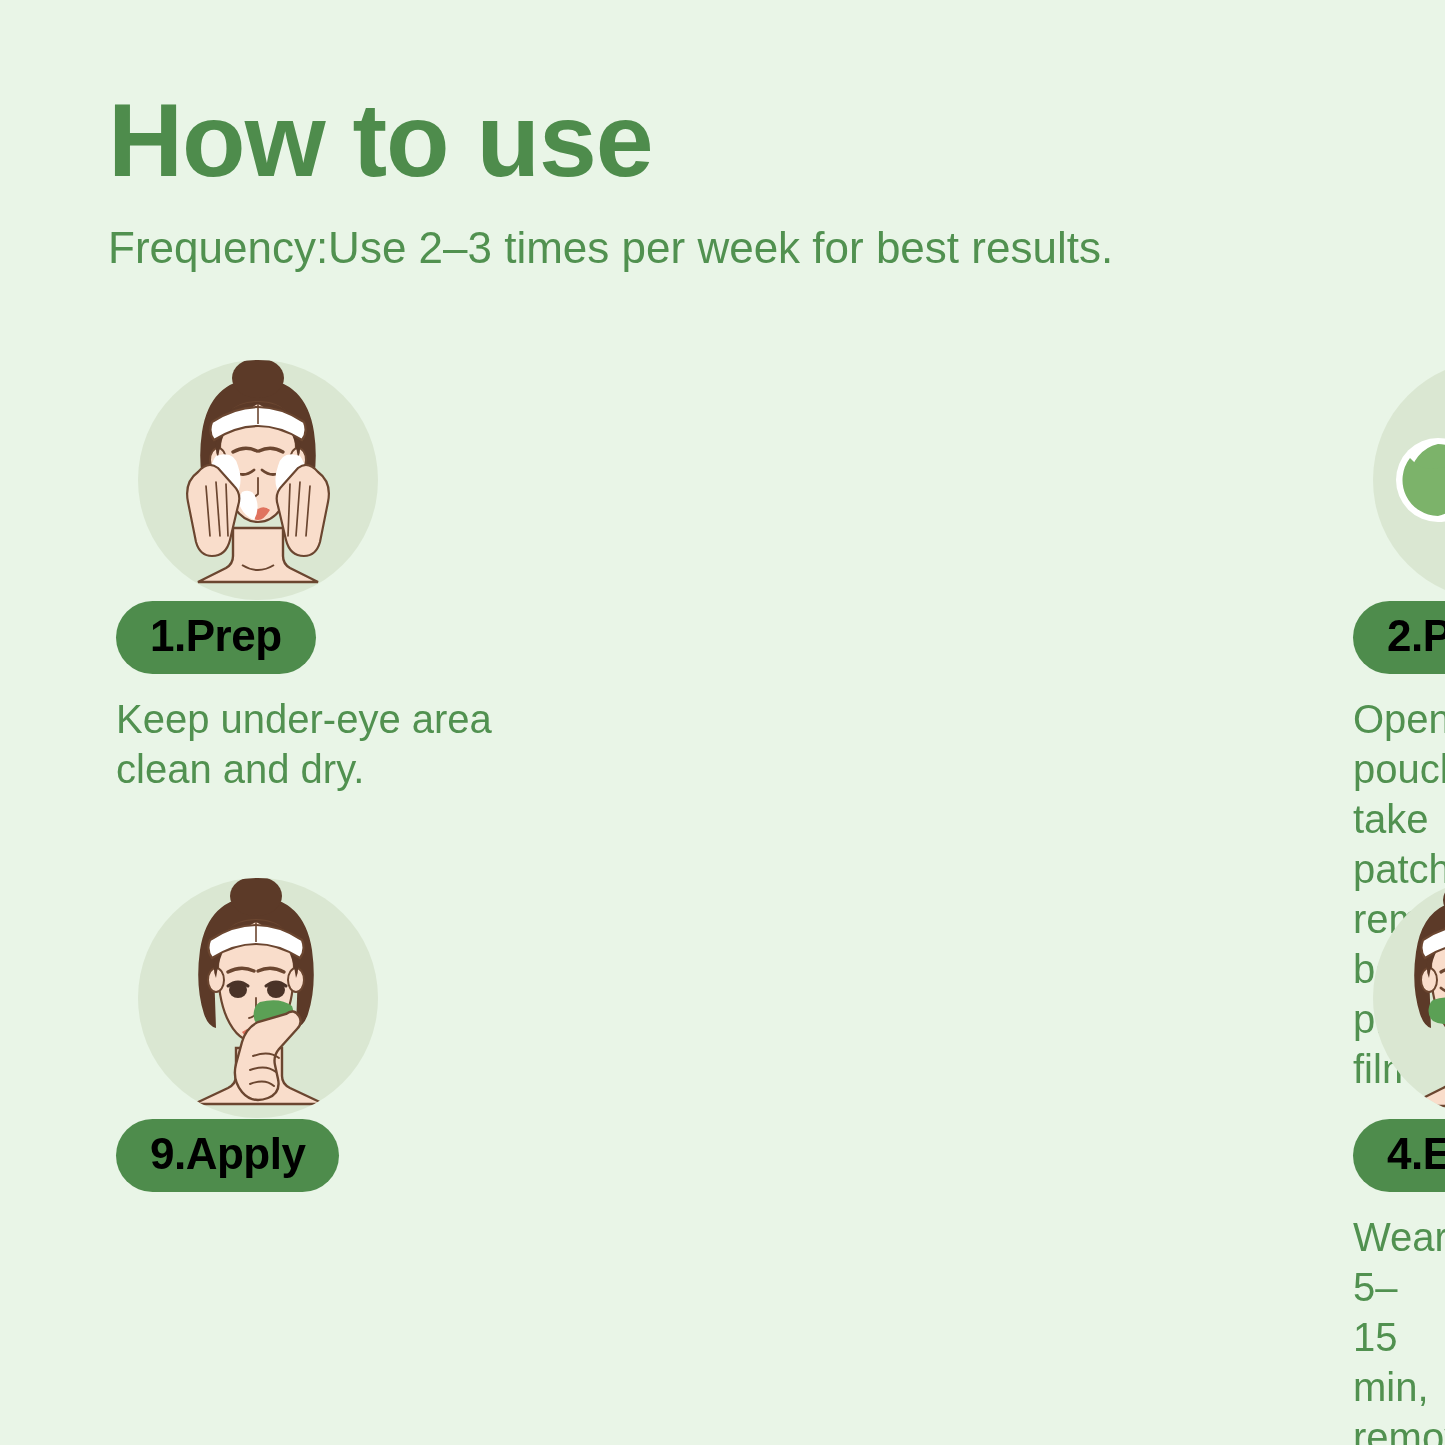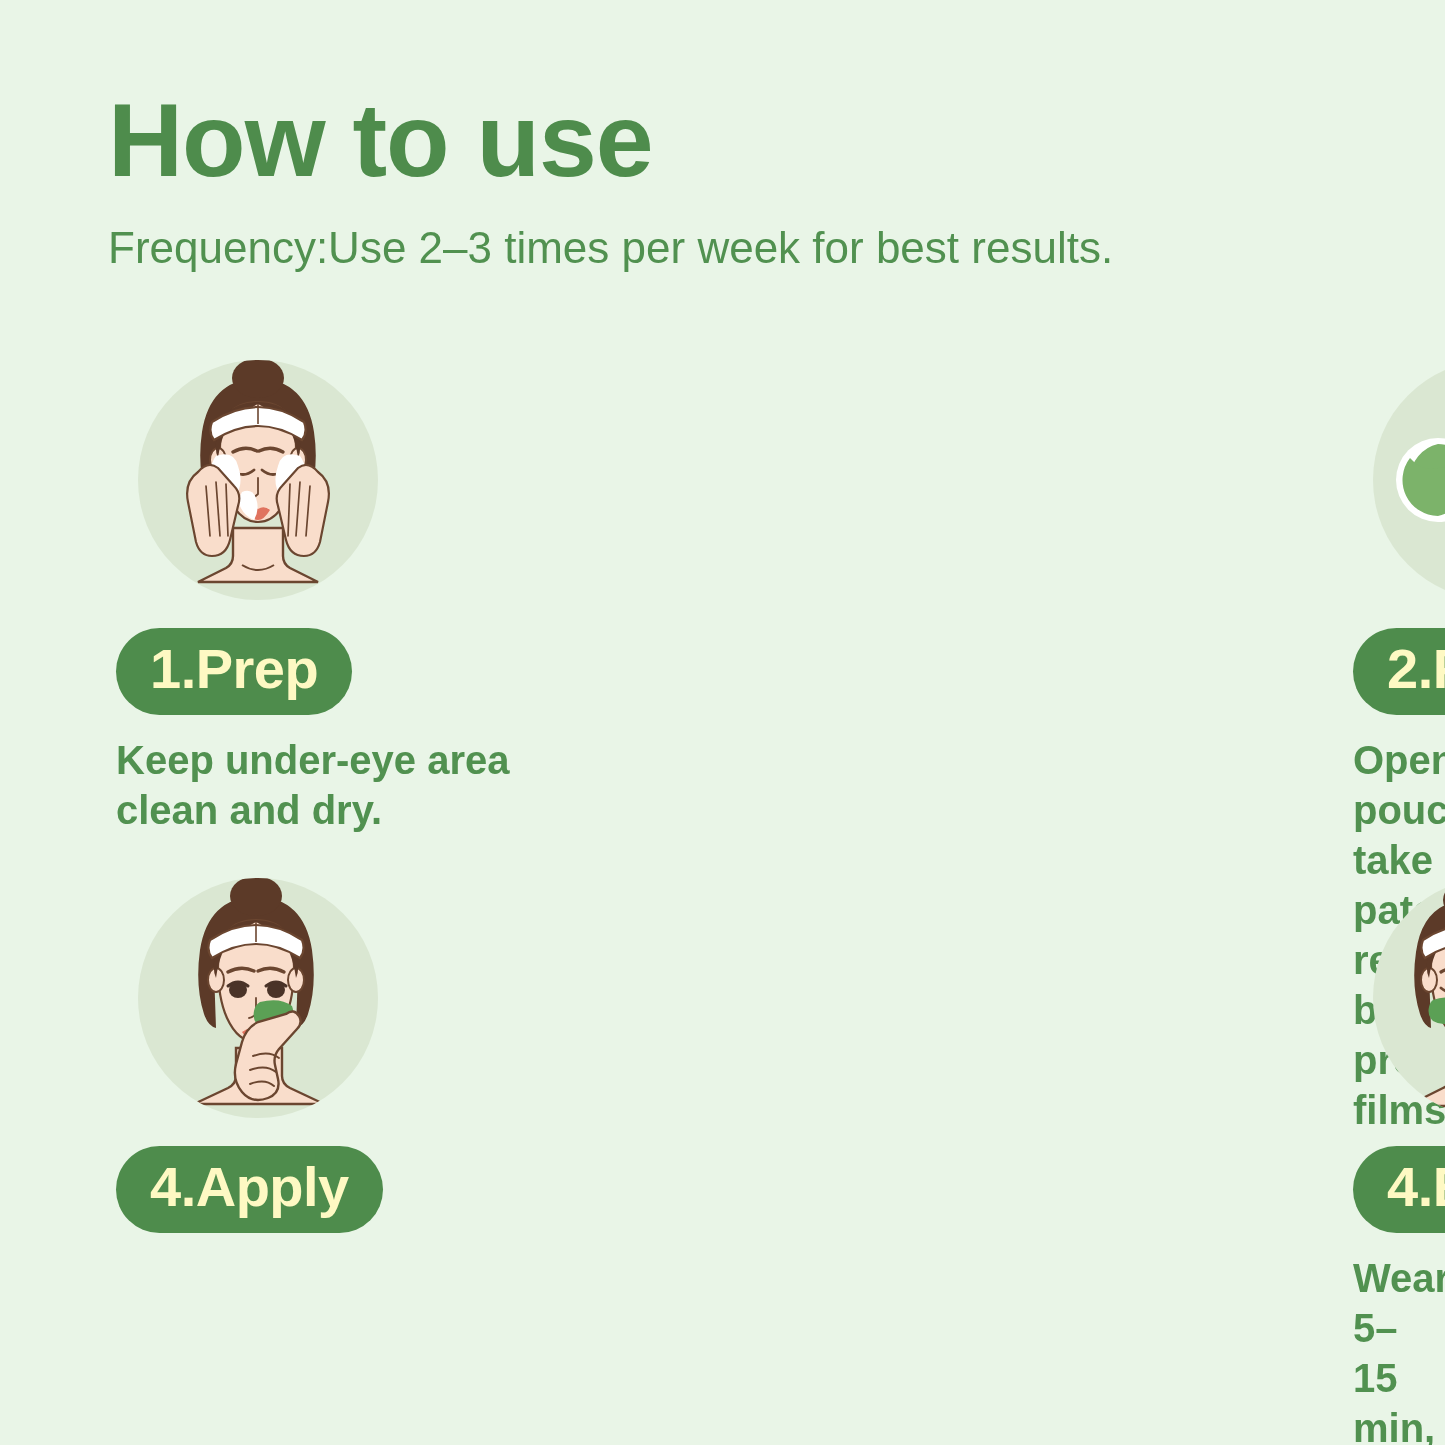--- a/index.html
+++ b/index.html
@@ -92,36 +92,36 @@
   .illus-svg {
     position: absolute;
     left: 0;
     top: 0;
     width: 240px;
     height: 240px;
   }
 
   .step-pill {
     display: inline-block;
-    margin-top: 28px;
+    margin-top: 1px;
     background: #4e8c4c;
-    color: #fef9c3;
+    color: #000000;
     border-radius: 999px;
     padding: 10px 34px 14px 34px;
-    font-size: 56px;
+    font-size: 44px;
     font-weight: 700;
     line-height: 1.12;
     letter-spacing: -0.5px;
     white-space: nowrap;
   }
 
   .step-caption {
     margin-top: 20px;
     font-size: 40px;
-    font-weight: 700;
+    font-weight: 400;
     line-height: 1.25;
     color: #519150;
     white-space: pre-line;
   }
 
   
   .col-left .step-pill,
   .col-left .step-caption { margin-left: 8px; }
 
   .col-right .step-pill,
@@ -275,21 +275,21 @@
 
             <path d="M148 136 q8 -6 13 2 q4 7 -2 13 l-18 20 q-6 7 -4 16 l3 14 q3 14 -10 19 q-16 6 -26 -6 q-10 -12 -6 -28 l6 -22 q4 -14 16 -20 Z" fill="#f9ddcb" stroke="#6b4630" stroke-width="2.4"></path>
             <g fill="none" stroke="#6b4630" stroke-width="1.9" stroke-linecap="round">
               <path d="M115 178 q16 -6 26 2"></path>
               <path d="M112 192 q16 -6 26 2"></path>
               <path d="M112 206 q15 -6 24 2"></path>
             </g>
           </g>
         </svg>
       </div>
-      <div class="step-pill">4.Apply</div>
+      <div class="step-pill">9.Apply</div>
     </div>
 
     <div class="step-card col-right r2">
       <div class="step-illus-wrap offset-right">
         <div class="illus-circle"></div>
         <svg class="illus-svg" viewBox="0 0 240 240">
           <defs>
             <clipPath id="clip4">
                 <circle cx="120" cy="120" r="120"></circle>
               </clipPath>

